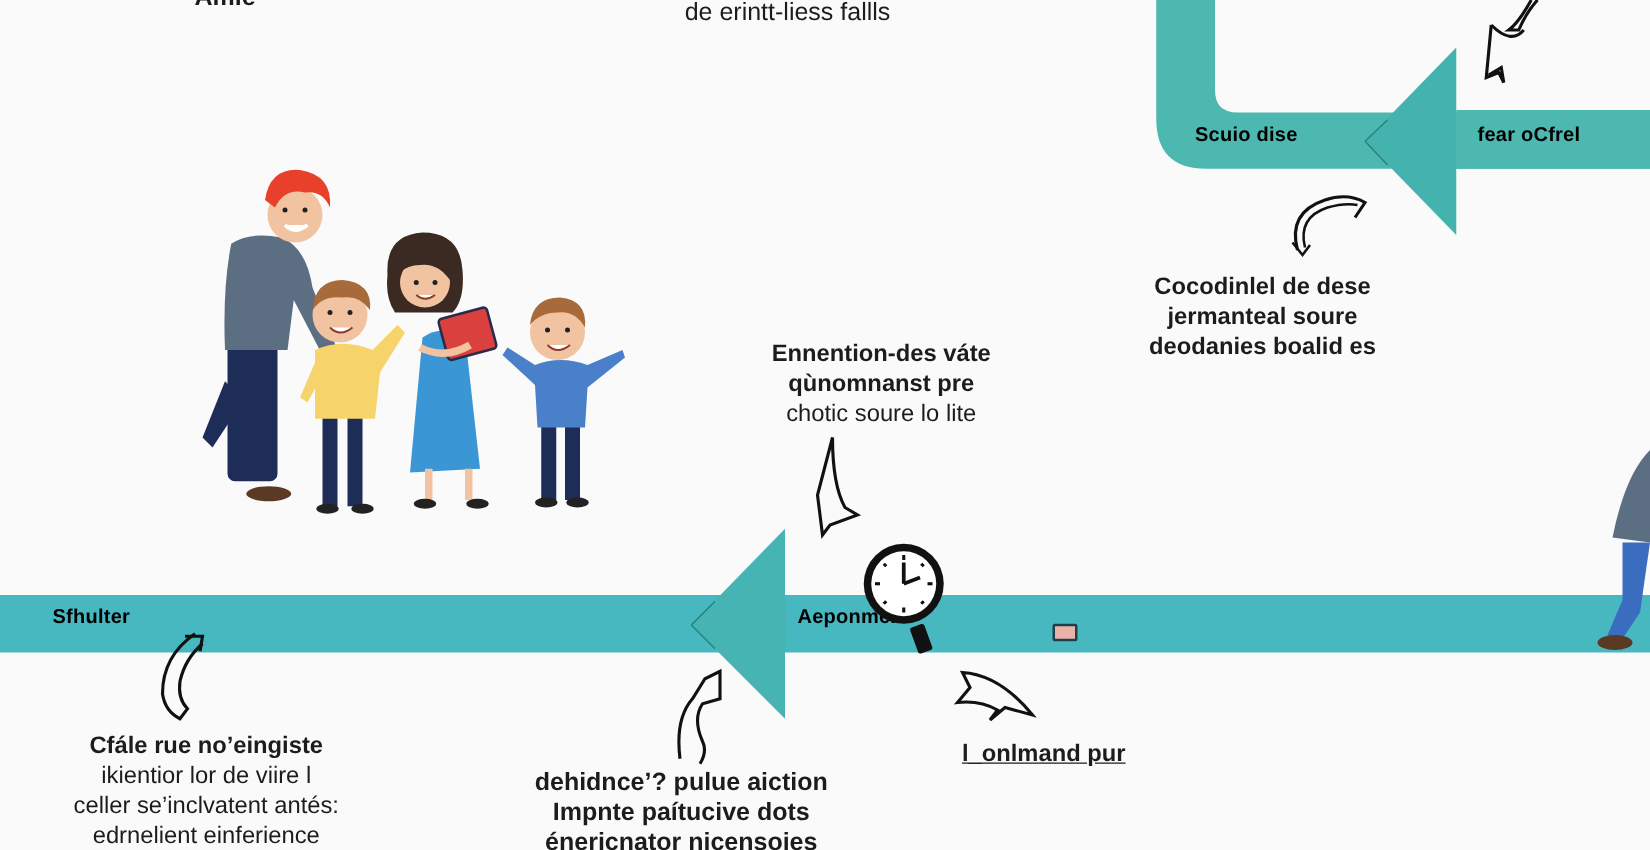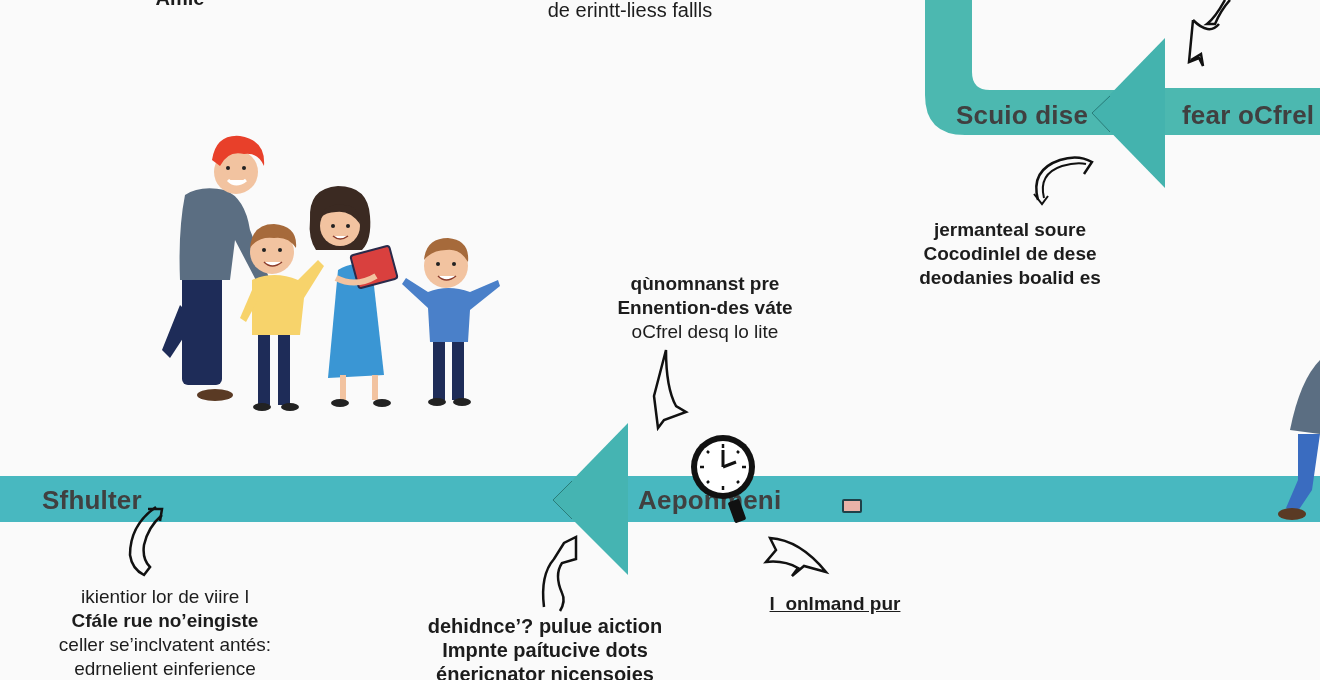--- a/index.html
+++ b/index.html
@@ -1,20 +1,20 @@
 <!DOCTYPE html>
 <html><head>
 <meta charset="utf-8">
 <style>
   * { box-sizing: border-box; margin: 0; padding: 0; }
   html, body { width: 1320px; height: 680px; overflow: hidden; background: #fafafa; }
   body { position: relative; font-family: "Liberation Sans", "DejaVu Sans", sans-serif; color: #1a1a1a; }
   .caption { position: absolute; text-align: center; line-height: 24px; font-size: 19px; color: #1c1c1c; }
   .caption.bold { font-weight: bold; }
-  .band-label { position: absolute; color: #404040; font-weight: bold; font-size: 26px; letter-spacing: 0.2px; }
+  .band-label { position: absolute; color: #000000; font-weight: bold; font-size: 16px; letter-spacing: 0.2px; }
   svg { position: absolute; overflow: visible; }
 </style>
 </head>
 <body>
 
 <div class="caption bold" style="left:140px; top:-14px; width:80px; font-size:20px;">Amie</div>
 
 <div class="caption" style="left:480px; top:-2px; width:300px; font-size:20px;">
   <div>de erintt-liess fallls</div>
 </div>
@@ -38,22 +38,22 @@
   <path d="M8 20 Q24 36 34 24" fill="none" stroke="#111" stroke-width="2.5"></path>
 </svg>
 
 <svg width="70" height="60" style="left:1030px; top:150px;">
   <path d="M8 50 Q0 20 30 10 Q48 4 62 12 L54 24" fill="none" stroke="#111" stroke-width="2.5"></path>
   <path d="M14 48 Q8 24 32 16 Q46 12 56 14" fill="none" stroke="#111" stroke-width="2"></path>
   <path d="M4 44 L12 54 L18 46" fill="none" stroke="#111" stroke-width="2"></path>
 </svg>
 
 <div class="caption bold" style="left:880px; top:218px; width:260px;">
+  <div>Cocodinlel de dese</div>
   <div>jermanteal soure</div>
-  <div>Cocodinlel de dese</div>
   <div>deodanies boalid es</div>
 </div>
 
 <svg width="380" height="300" style="left:140px; top:120px;" viewBox="0 0 380 300">
 
   <g>
     <path d="M40 185 L22 230 L30 238 L55 200 Z" fill="#1e2c58"></path>
     <rect x="42" y="150" width="40" height="115" rx="6" fill="#1e2c58"></rect>
     <ellipse cx="75" cy="275" rx="18" ry="6" fill="#5a3a24"></ellipse>
     <path d="M45 75 Q60 65 85 70 Q105 78 110 110 L130 160 L120 168 L95 120 L90 160 L40 160 Q38 110 45 75 Z" fill="#5b6e82"></path>
@@ -102,23 +102,23 @@
     <path d="M288 172 Q308 164 330 172 L358 160 L360 166 L330 190 L328 222 L290 222 L288 188 L262 164 L266 158 Z" fill="#4a80c9"></path>
     <circle cx="306" cy="146" r="22" fill="#f2c3a0"></circle>
     <path d="M284 140 Q286 118 308 118 Q330 120 328 142 Q320 128 306 130 Q292 130 284 140 Z" fill="#a66a3b"></path>
     <path d="M298 156 Q306 164 316 156" fill="#fff" stroke="#8a3b2a" stroke-width="1.5"></path>
     <circle cx="298" cy="144" r="2" fill="#222"></circle>
       <circle cx="314" cy="144" r="2" fill="#222"></circle>
   </g>
 </svg>
 
 <div class="caption" style="left:570px; top:272px; width:270px;">
+  <div style="font-weight:bold;">Ennention-des váte</div>
   <div style="font-weight:bold;">qùnomnanst pre</div>
-  <div style="font-weight:bold;">Ennention-des váte</div>
-  <div>oCfrel desq lo lite</div>
+  <div>chotic soure lo lite</div>
 </div>
 
 <svg width="50" height="80" style="left:650px; top:348px;">
   <path d="M16 2 L4 48 L8 80 L14 72 L36 64 L26 58 Q16 40 16 2 Z" fill="none" stroke="#111" stroke-width="2.5"></path>
 </svg>
 
 <svg width="1320" height="680" style="left:0;top:0;">
   <rect x="0" y="476" width="1320" height="46" fill="#48b8c0"></rect>
   <polygon points="628,423 628,575 553,500" fill="#45b4b2"></polygon>
   <line x1="553" y1="500" x2="572" y2="481" stroke="#2a7d7a" stroke-width="1"></line>
@@ -160,22 +160,22 @@
 
 <svg width="50" height="80" style="left:540px; top:535px;">
   <path d="M4 72 Q0 40 14 24 L24 8 L36 2 L36 24 L22 28 Q14 40 22 58 Q26 66 20 76" fill="none" stroke="#111" stroke-width="2.5"></path>
 </svg>
 
 <svg width="70" height="50" style="left:760px; top:532px;">
   <path d="M10 6 Q40 8 66 40 L44 34 L32 44 L38 36 Q24 28 6 30 L16 18 Z" fill="none" stroke="#111" stroke-width="2.5"></path>
 </svg>
 
 <div class="caption" style="left:30px; top:585px; width:270px;">
+  <div style="font-weight:bold;">Cfále rue  no’eingiste</div>
   <div>ikientior lor de viire l</div>
-  <div style="font-weight:bold;">Cfále rue  no’eingiste</div>
   <div>celler se’inclvatent antés:</div>
   <div>edrnelient einferience</div>
 </div>
 
 <div class="caption bold" style="left:395px; top:614px; width:300px; font-size:20px;">
   <div>dehidnce’? pulue aiction</div>
   <div>Impnte paítucive dots</div>
   <div>énericnator nicensoies</div>
 </div>
 

